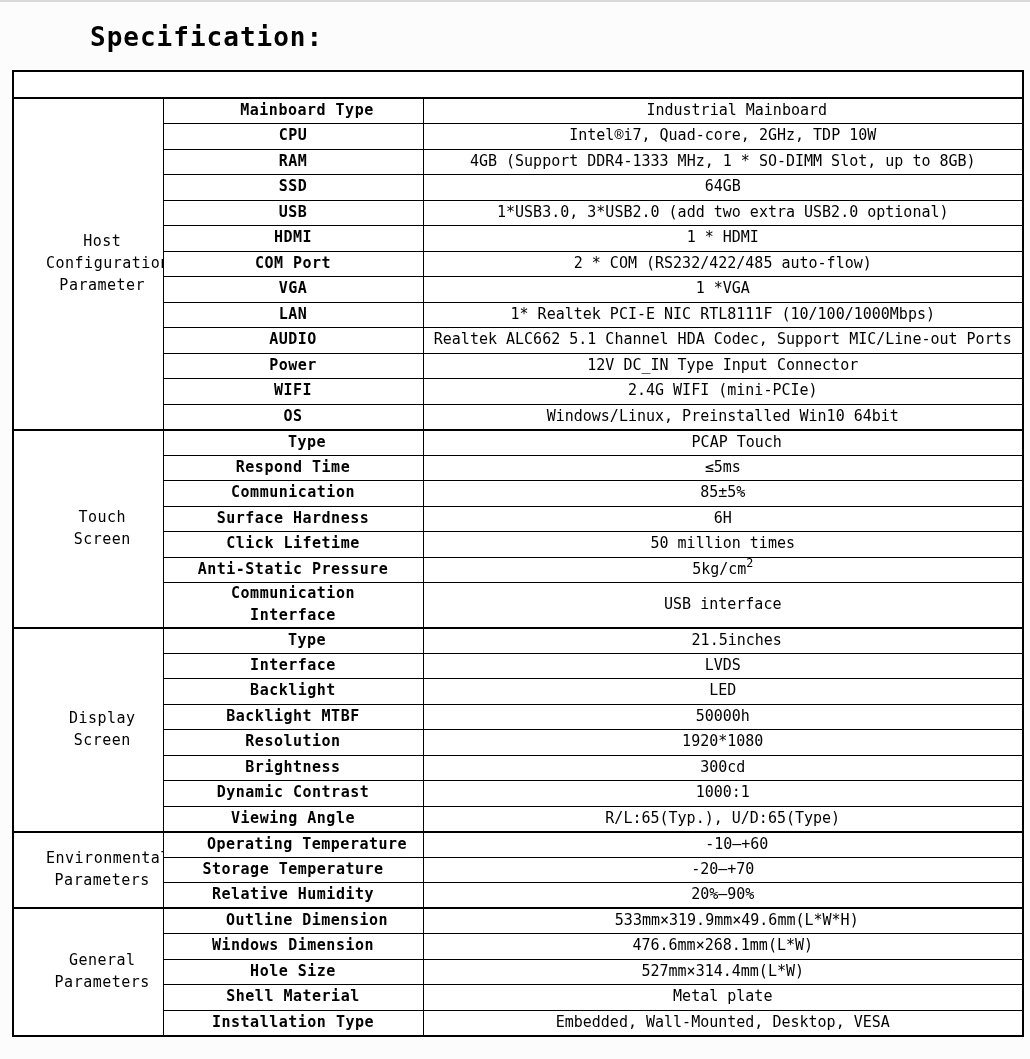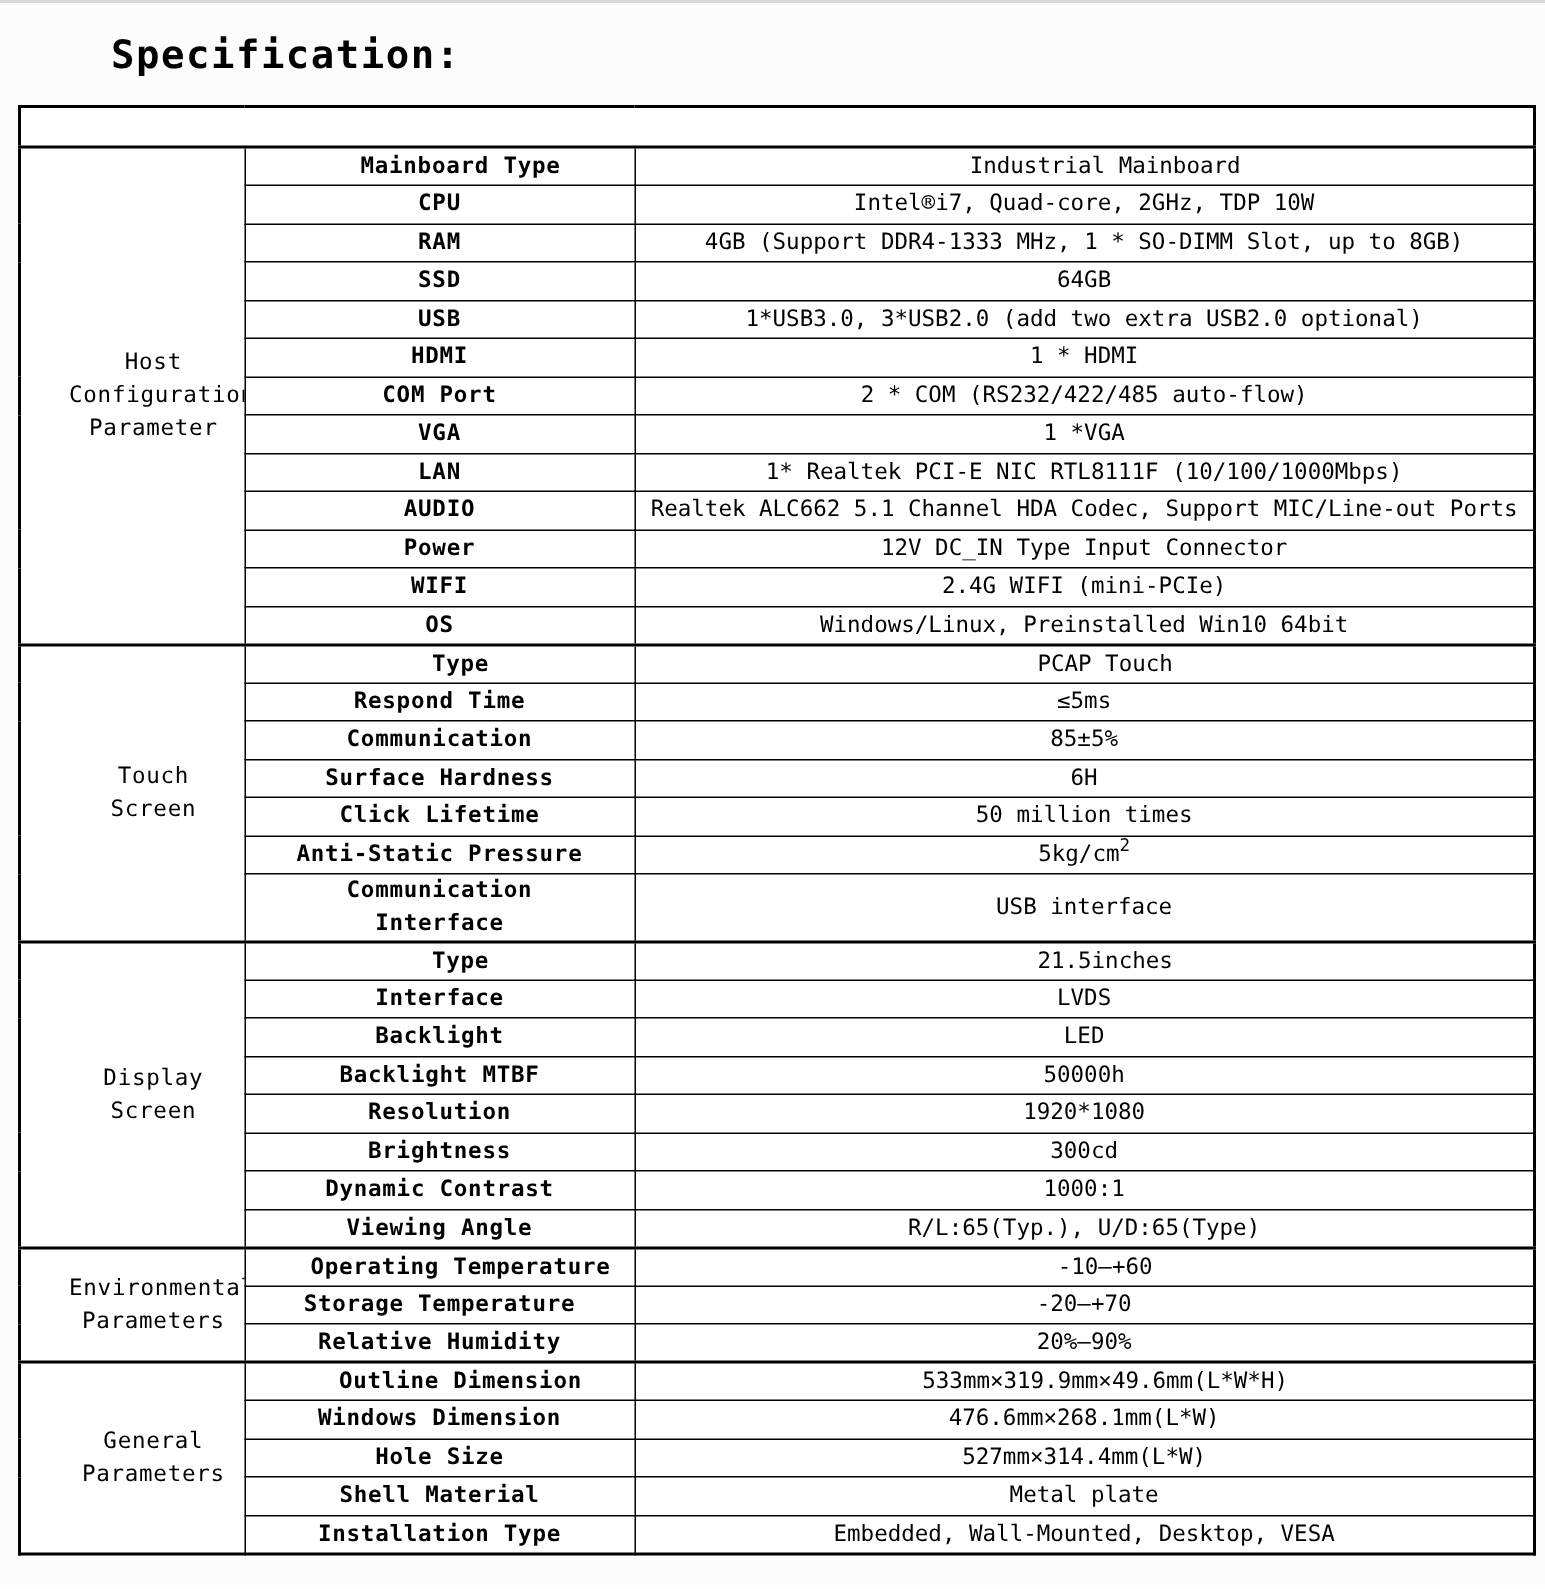--- a/index.html
+++ b/index.html
@@ -12,21 +12,21 @@
     font-family: "DejaVu Sans Mono", "Liberation Mono", monospace;
     color: #000;
   }
   .top-strip {
     position: absolute; top: 0; left: 0;
     width: 100%; height: 2px;
     background: #d9d9d9;
   }
   .title {
     position: absolute;
-    left: 74px; top: 22px;
+    left: 90px; top: 22px;
     font-size: 26px;
     font-weight: bold;
     letter-spacing: 1px;
     white-space: nowrap;
   }
   table.spec {
     position: absolute;
     left: 12px; top: 70px;
     width: 1010px;
     border-collapse: collapse;

